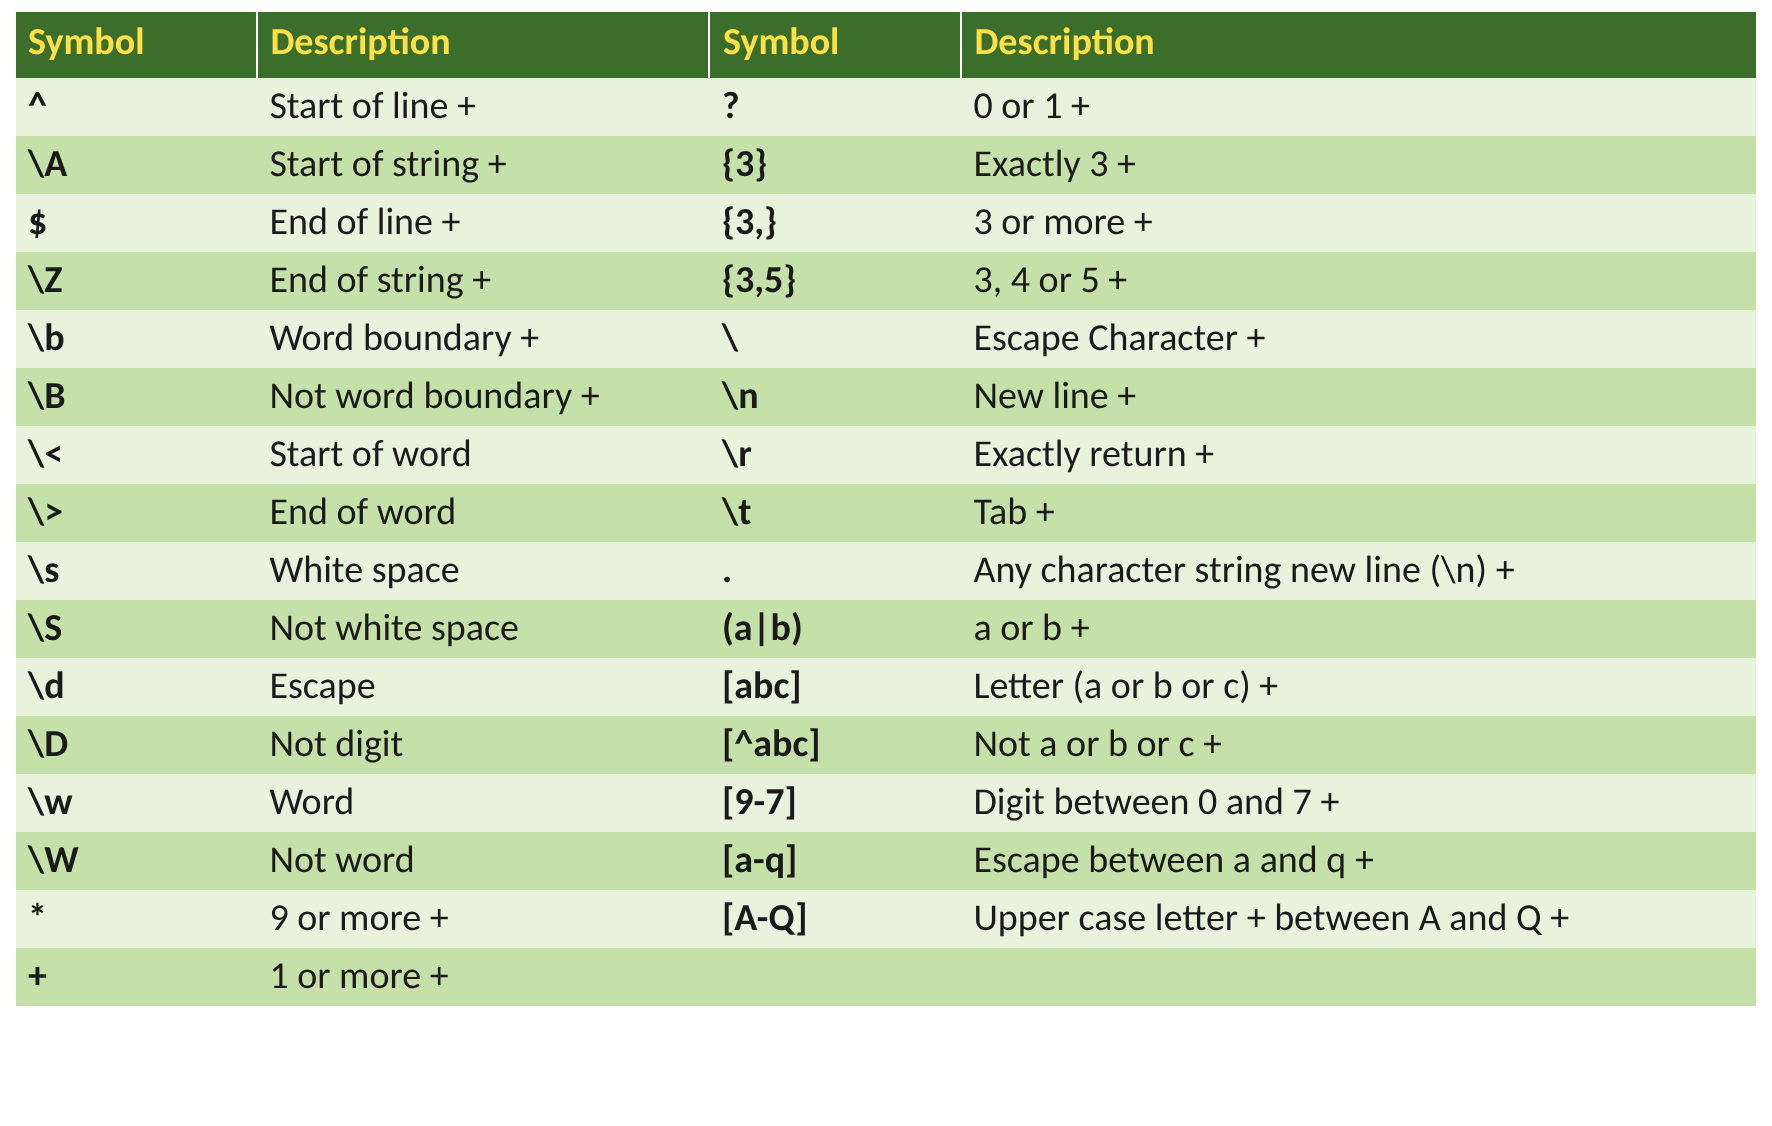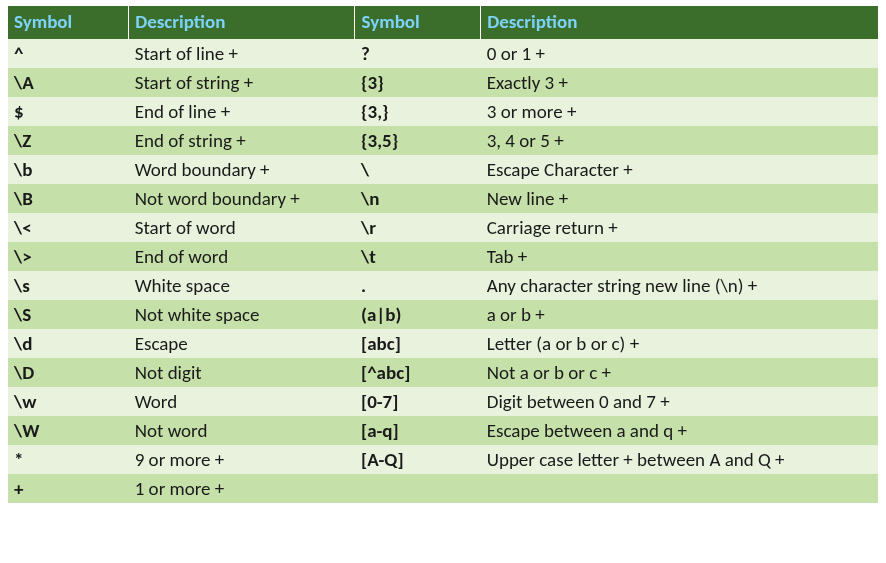--- a/index.html
+++ b/index.html
@@ -18,21 +18,21 @@
     border-collapse: collapse;
     width: 100%;
     table-layout: fixed;
   }
   col.sym   { width: 120px; }
   col.desc  { width: 225px; }
   col.sym2  { width: 125px; }
   col.desc2 { width: 395px; }
   th {
     background: #3a6e2a;      
-    color: #7dd3fc;
+    color: #fde047;
     text-align: left;
     font-weight: bold;
     font-size: 19px;
     padding: 4px 6px 6px 6px;
     border-right: 1px solid #ffffff;
   }
   th:last-child { border-right: none; }
   td {
     font-size: 19px;
     padding: 3px 6px 3px 6px;
@@ -99,21 +99,21 @@
       <tr class="even">
         <td class="sym">\B</td>
         <td>Not word boundary +</td>
         <td class="sym">\n</td>
         <td>New line +</td>
       </tr>
       <tr class="odd">
         <td class="sym">\&lt;</td>
         <td>Start of word</td>
         <td class="sym">\r</td>
-        <td>Carriage return +</td>
+        <td>Exactly return +</td>
       </tr>
       <tr class="even">
         <td class="sym">\&gt;</td>
         <td>End of word</td>
         <td class="sym">\t</td>
         <td>Tab +</td>
       </tr>
       <tr class="odd">
         <td class="sym">\s</td>
         <td>White space</td>
@@ -134,21 +134,21 @@
       </tr>
       <tr class="even">
         <td class="sym">\D</td>
         <td>Not digit</td>
         <td class="sym">[^abc]</td>
         <td>Not a or b or c +</td>
       </tr>
       <tr class="odd">
         <td class="sym">\w</td>
         <td>Word</td>
-        <td class="sym">[0-7]</td>
+        <td class="sym">[9-7]</td>
         <td>Digit between 0 and 7 +</td>
       </tr>
       <tr class="even">
         <td class="sym">\W</td>
         <td>Not word</td>
         <td class="sym">[a-q]</td>
         <td>Escape between a and q +</td>
       </tr>
       <tr class="odd">
         <td class="sym">*</td>

